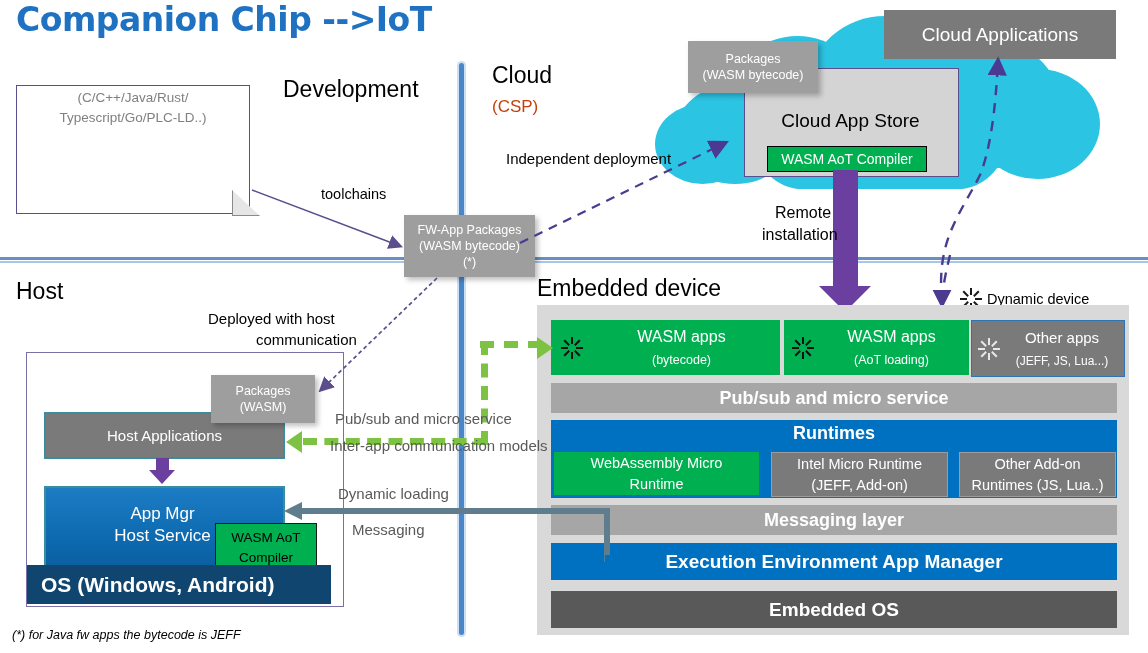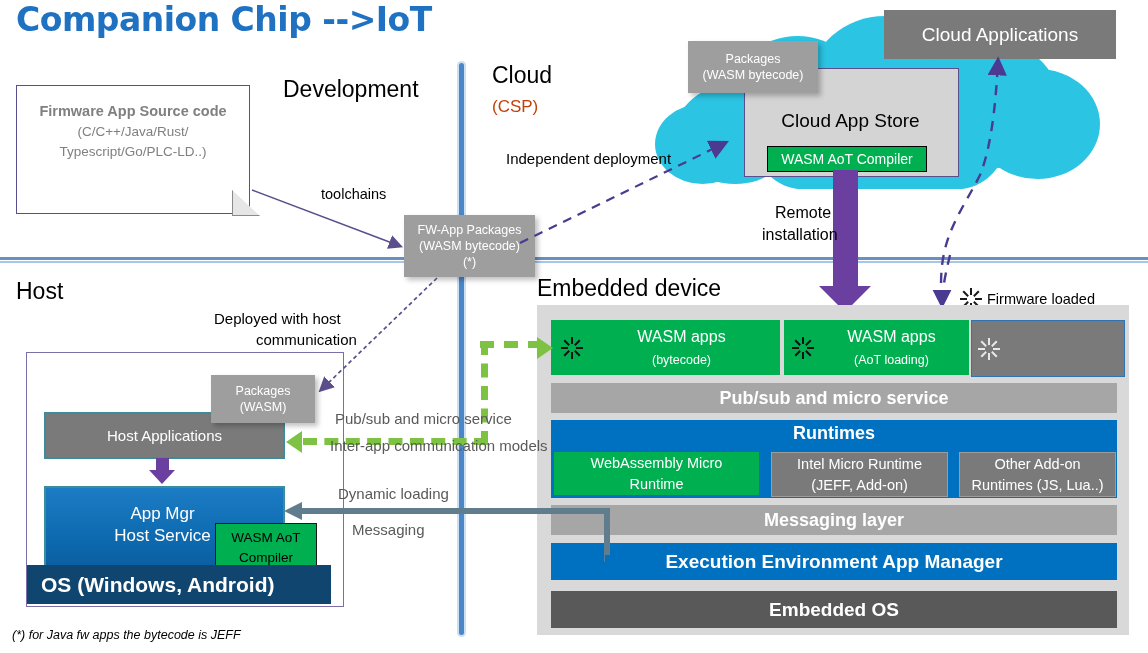--- a/index.html
+++ b/index.html
@@ -82,21 +82,20 @@
 <div class="abs hline-soft" style="left:0;top:261px;width:1148px;"></div>
 <div class="abs vline" style="left:459px;top:63px;height:572px;"></div>
 
 <div class="abs section-cap" style="left:283px;top:76px;">Development</div>
 <div class="abs section-cap" style="left:492px;top:62px;">Cloud</div>
 <div class="abs section-sub" style="left:492px;top:97px;">(CSP)</div>
 <div class="abs section-cap" style="left:16px;top:278px;">Host</div>
 <div class="abs section-cap" style="left:537px;top:275px;">Embedded device</div>
 
 <div class="abs" id="fw-box">
-  <div id="fw-title">Firmware App Source code</div>
   <div id="fw-sub">(C/C++/Java/Rust/</div>
   <div id="fw-sub" style="font-size:13.5px;color:#808080;text-align:center;margin-top:0;">Typescript/Go/PLC-LD..)</div>
 </div>
 <div class="abs" id="fw-tail"></div>
 
 <svg class="abs" style="left:250px;top:188px;width:170px;height:70px;overflow:visible;">
   <defs>
     <marker id="pm" markerWidth="9" markerHeight="9" refX="7" refY="4.5" orient="auto">
       <path d="M0,0 L9,4.5 L0,9 z" fill="#5B4E8C"></path>
     </marker>
@@ -169,26 +168,26 @@
   <span class="spinner">
     <i style="transform:rotate(0deg)"></i>
       <i style="transform:rotate(45deg)"></i>
     <i style="transform:rotate(90deg)"></i>
       <i style="transform:rotate(135deg)"></i>
     <i style="transform:rotate(180deg)"></i>
       <i style="transform:rotate(225deg)"></i>
     <i style="transform:rotate(270deg)"></i>
       <i style="transform:rotate(315deg)"></i>
   </span>
-  <span class="lbl" style="font-size:14.5px;">Firmware loaded</span>
+  <span class="lbl" style="font-size:14.5px;">Dynamic device</span>
 </div>
 
 <div class="abs" style="left:26px;top:352px;width:316px;height:253px;border:1px solid #7B6FA8;background:#fff;"></div>
 
-<div class="abs lbl" style="left:214px;top:310px;font-size:15px;">Deployed with host</div>
+<div class="abs lbl" style="left:208px;top:310px;font-size:15px;">Deployed with host</div>
 <div class="abs lbl" style="left:256px;top:331px;font-size:15px;">communication</div>
 
 <svg class="abs" style="left:315px;top:278px;width:125px;height:120px;overflow:visible;">
   <defs>
     <marker id="pmh" markerWidth="9" markerHeight="9" refX="7" refY="4.5" orient="auto">
       <path d="M0,0 L9,4.5 L0,9 z" fill="#5B4E8C"></path>
     </marker>
   </defs>
   <line x1="122" y1="0" x2="6" y2="112" stroke="#5B4E8C" stroke-width="1.7" stroke-dasharray="4,3" marker-end="url(#pmh)"></line>
 </svg>
@@ -265,20 +264,24 @@
   <span class="spinner lt">
     <i style="transform:rotate(0deg);background:#e8e8e8"></i>
       <i style="transform:rotate(45deg);background:#e8e8e8"></i>
     <i style="transform:rotate(90deg);background:#e8e8e8"></i>
       <i style="transform:rotate(135deg);background:#e8e8e8"></i>
     <i style="transform:rotate(180deg);background:#e8e8e8"></i>
       <i style="transform:rotate(225deg);background:#e8e8e8"></i>
     <i style="transform:rotate(270deg);background:#e8e8e8"></i>
       <i style="transform:rotate(315deg);background:#e8e8e8"></i>
   </span>
+  <span style="flex:1;text-align:center;line-height:1.35;">
+    <span style="font-size:15px;">Other apps</span><br>
+    <span style="font-size:12px;">(JEFF, JS, Lua...)</span>
+  </span>
 </div>
 
 <div class="abs ctr gray-lite emb-row" style="left:551px;top:383px;width:566px;height:30px;font-size:18px;">
   <span>Pub/sub and micro service</span>
 </div>
 
 <div class="abs" style="left:551px;top:420px;width:566px;height:78px;background:#0070C0;"></div>
 <div class="abs emb-row" style="left:551px;top:423px;width:566px;text-align:center;font-size:18px;">Runtimes</div>
 
 <div class="abs green-box ctr" style="left:554px;top:452px;width:205px;height:43px;font-size:14.5px;flex-direction:column;line-height:1.4;">

